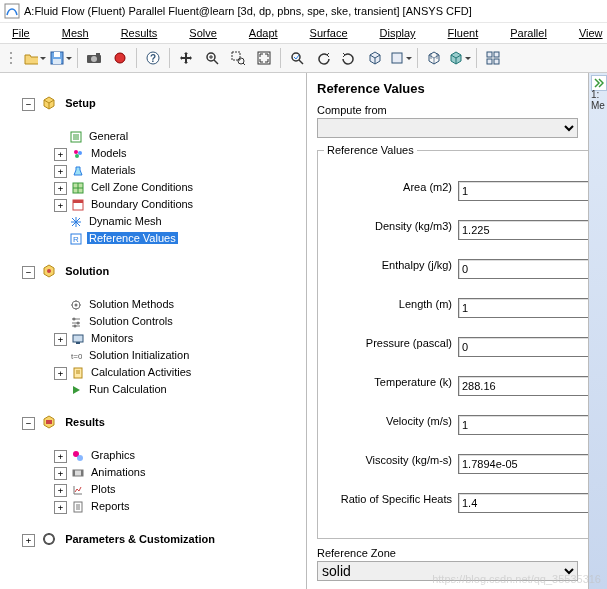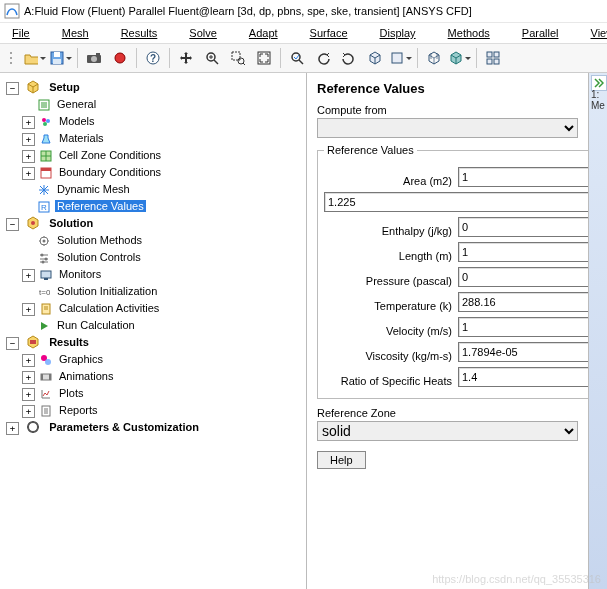--- a/index.html
+++ b/index.html
@@ -11,37 +11,37 @@
 .menubar .menu-item{padding:2px 8px;cursor:default}
 .menubar .menu-item span{text-decoration:underline;text-underline-offset:1px}
 .toolbar{height:28px;display:flex;align-items:center;padding:0 2px;border-bottom:1px solid #ccc;background:#f7f7f7}
 .toolbar .sep{width:1px;height:20px;background:#c8c8c8;margin:0 3px}
 .tbtn{width:22px;height:22px;display:flex;align-items:center;justify-content:center;margin:0 1px;border:1px solid transparent;border-radius:2px}
 .tbtn.small{width:16px}
 .tbtn svg{display:block}
 .tbtn.arrow::after{content:"";border:3px solid transparent;border-top-color:#444;margin-left:2px;margin-top:3px}
 .body{flex:1;display:flex;min-height:0}
 .tree-pane{width:300px;border-right:1px solid #bbb;overflow:auto;padding:6px 2px 6px 4px}
-.tree ul{list-style:none;margin:0;padding:0 0 0 16px}
+.tree ul{list-style:none;margin:16px;padding:0 0 0 16px}
 .tree>ul{padding-left:2px}
 .tree li{position:relative;white-space:nowrap;line-height:17px}
 .exp{display:inline-flex;width:11px;height:11px;border:1px solid #888;align-items:center;justify-content:center;font-size:9px;line-height:1;margin-right:3px;background:#fff;color:#000;font-family:monospace}
 .noexp{display:inline-block;width:11px;height:11px;margin-right:3px}
 .ticon{display:inline-flex;width:16px;height:16px;align-items:center;justify-content:center;margin-right:3px;vertical-align:-3px}
 .tlabel{padding:0 2px}
 .tlabel.sel{background:#2a7de1;color:#fff}
 .tlabel.bold{font-weight:700}
 .panel{flex:1;display:flex;min-width:0}
 .ref-pane{flex:1;padding:8px 10px 6px 10px;overflow:auto}
 .ref-pane h2{margin:0 0 8px 0;font-size:13px;font-weight:700}
 .lbl{font-size:11px;margin-bottom:2px}
 select{width:100%;height:20px;font-size:14px;background:#efefef;border:1px solid #aaa}
 fieldset{border:1px solid #bbb;margin:6px 0 8px 0;padding:6px 6px}
 legend{padding:0 3px;font-size:11px}
-.row{display:flex;align-items:flex-end;margin:5px 0}
+.row{display:flex;align-items:flex-start;margin:19px 0}
 .row label{flex:0 0 128px;text-align:right;padding-right:6px;font-size:11px}
 .row input{flex:1;height:18px;border:1px solid #777;box-shadow:inset 1px 1px 0 #ddd;padding:0 3px;font-size:11px;font-family:inherit}
 .help-btn{margin-top:10px;padding:2px 12px;border:1px solid #888;background:#efefef;font-size:11px}
 .right-strip{width:18px;border-left:1px solid #bbb;background:linear-gradient(#dfe9f7,#c7d6ee);position:relative}
 .right-strip .handle{position:absolute;top:2px;left:2px;width:14px;height:14px;border:1px solid #b0c4de;background:#fff;display:flex;align-items:center;justify-content:center;font-size:9px;color:#4a6}
 .right-strip .me{position:absolute;top:16px;left:0;font-size:10px;color:#333;padding-left:2px}
 .watermark{position:absolute;bottom:4px;right:6px;font-size:11px;color:#c0c0c0;opacity:.6;pointer-events:none}
 </style>
 </head>
 <body>
@@ -56,21 +56,21 @@
 </div>
 
 <div class="menubar">
   <div class="menu-item"><span>File</span></div>
   <div class="menu-item"><span>Mesh</span></div>
   <div class="menu-item"><span>Results</span></div>
   <div class="menu-item"><span>Solve</span></div>
   <div class="menu-item"><span>Adapt</span></div>
   <div class="menu-item"><span>Surface</span></div>
   <div class="menu-item"><span>Display</span></div>
-  <div class="menu-item"><span>Methods</span></div>
+  <div class="menu-item"><span>Fluent</span></div>
   <div class="menu-item"><span>Parallel</span></div>
   <div class="menu-item"><span>View</span></div>
   <div class="menu-item"><span>Help</span></div>
 </div>
 
 <div class="toolbar">
   <div class="tbtn small">
         <svg width="6" height="16">
           <circle cx="2" cy="3" r="1" fill="#888"></circle>
           <circle cx="2" cy="8" r="1" fill="#888"></circle>
@@ -363,20 +363,21 @@
       <div class="lbl">Compute from</div>
       <select><option></option></select>
 
       <fieldset>
         <legend>Reference Values</legend>
         <div class="row">
               <label>Area (m2)</label>
               <input value="1" style="">
             </div>
         <div class="row">
+              <label>Density (kg/m3)</label>
               <input value="1.225" style="">
             </div>
         <div class="row">
               <label>Enthalpy (j/kg)</label>
               <input value="0" style="">
             </div>
         <div class="row">
               <label>Length (m)</label>
               <input value="1" style="">
             </div>

